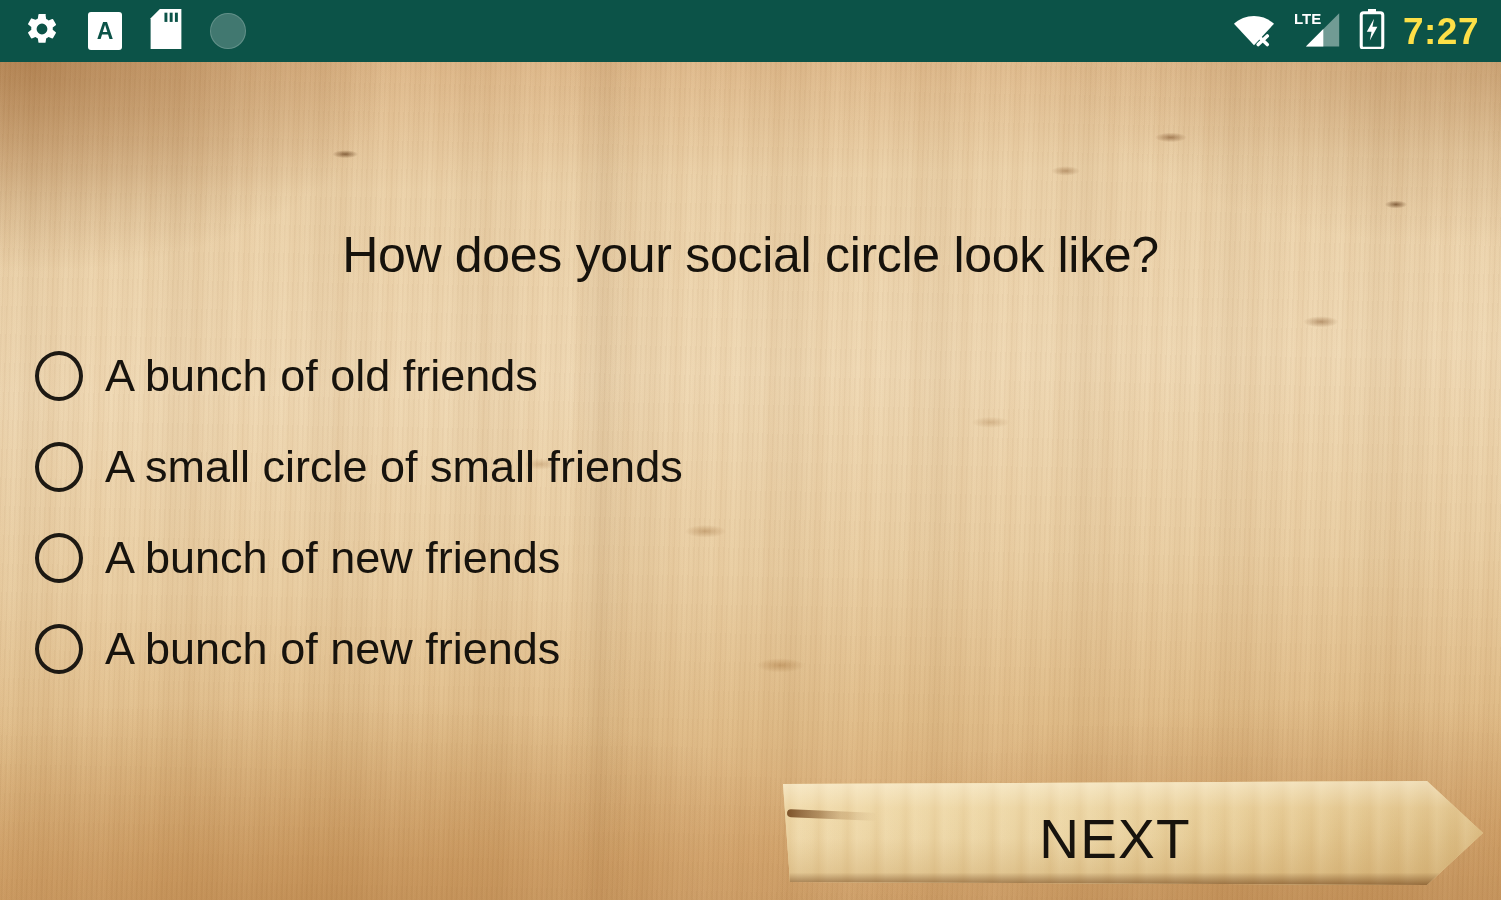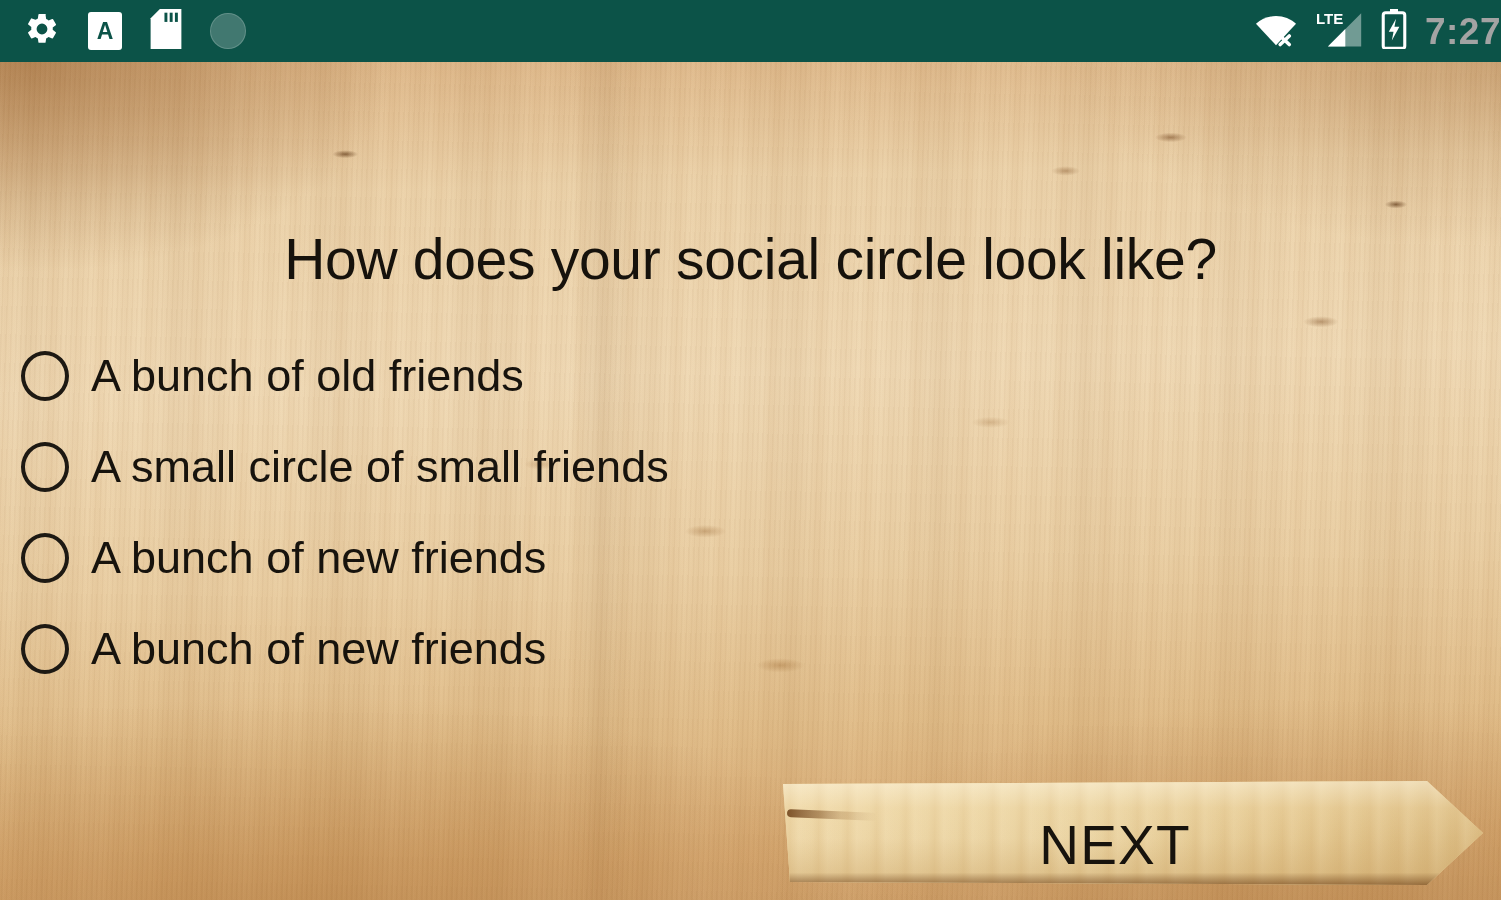--- a/index.html
+++ b/index.html
@@ -32,20 +32,21 @@
     display:flex;
     align-items:center;
     gap:28px;
     padding-left:24px;
   }
   #statusbar-right {
     margin-left:auto;
     display:flex;
     align-items:center;
     gap:18px;
+    padding-right:22px;
   }
   .sb-icon { display:block; }
 
   .appbadge {
     width:34px; height:38px;
     background:#ffffff;
     border-radius:3px;
     display:flex;
     align-items:center;
     justify-content:center;
@@ -55,21 +56,21 @@
     font-family:"Liberation Sans", sans-serif;
     line-height:1;
   }
   .dimcircle {
     width:36px; height:36px;
     border-radius:50%;
     background:rgba(255,255,255,0.22);
     border:1px solid rgba(255,255,255,0.18);
   }
   #clock {
-    color:#a3a3a3;
+    color:#fde047;
     font-size:37px;
     font-weight:bold;
     letter-spacing:0.5px;
     line-height:1;
     font-family:"Liberation Sans", sans-serif;
   }
 
   
   #wood {
     position:absolute;
@@ -138,31 +139,31 @@
     top:62px; left:0;
     width:1501px; height:838px;
     z-index:10;
   }
 
   #question-title {
     position:absolute;
     top:164px;
     left:0; width:1501px;
     text-align:center;
-    font-size:57px;
+    font-size:50px;
     color:#16120c;
     font-family:"Liberation Sans", sans-serif;
     letter-spacing:-0.3px;
     white-space:nowrap;
   }
 
   #options {
     position:absolute;
     top:268px;
-    left:1px; width:1232px;
+    left:15px; width:1232px;
   }
   .option-row {
     display:flex;
     align-items:center;
     height:91px;
     padding-left:20px;
     cursor:pointer;
   }
   .radio {
     width:48px; height:50px;
@@ -220,21 +221,21 @@
     pointer-events:none;
   }
   #next-button-label {
     font-size:55px;
     color:#17130d;
     font-family:"Liberation Sans", sans-serif;
     letter-spacing:1.2px;
     line-height:1;
     position:relative;
     left:-18px;
-    top:12px;
+    top:6px;
   }
 </style>
 </head>
 <body>
 
 <div id="screen">
 
   <div id="statusbar">
 
     <div id="statusbar-left">

